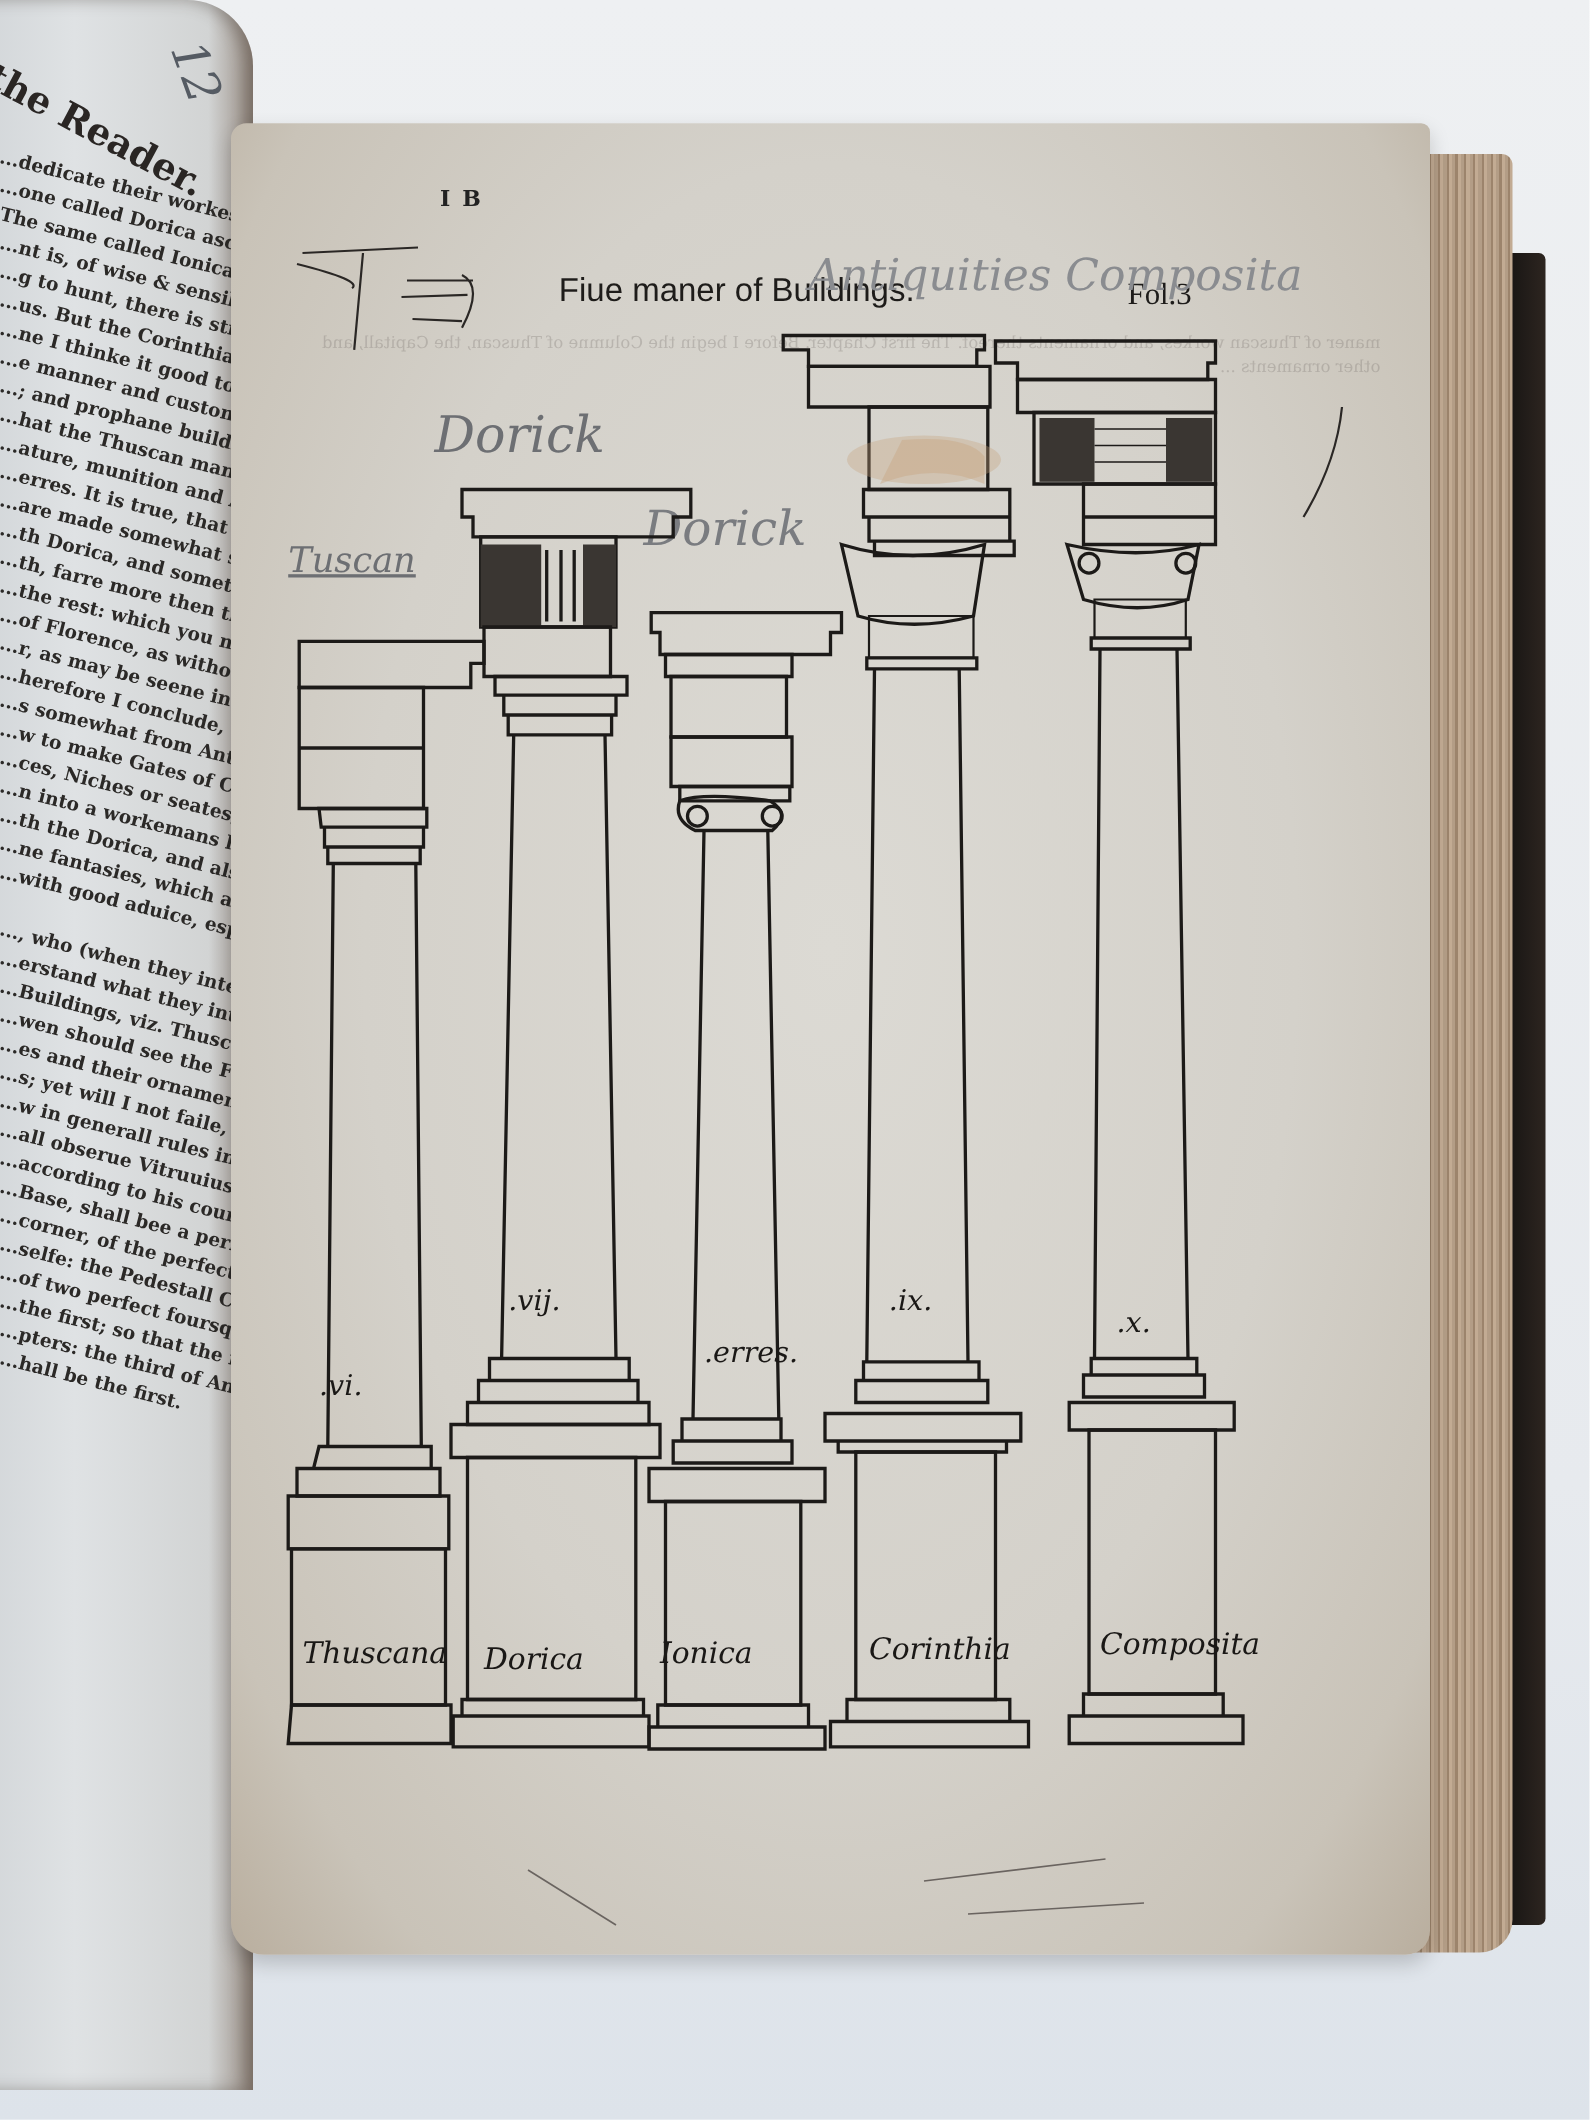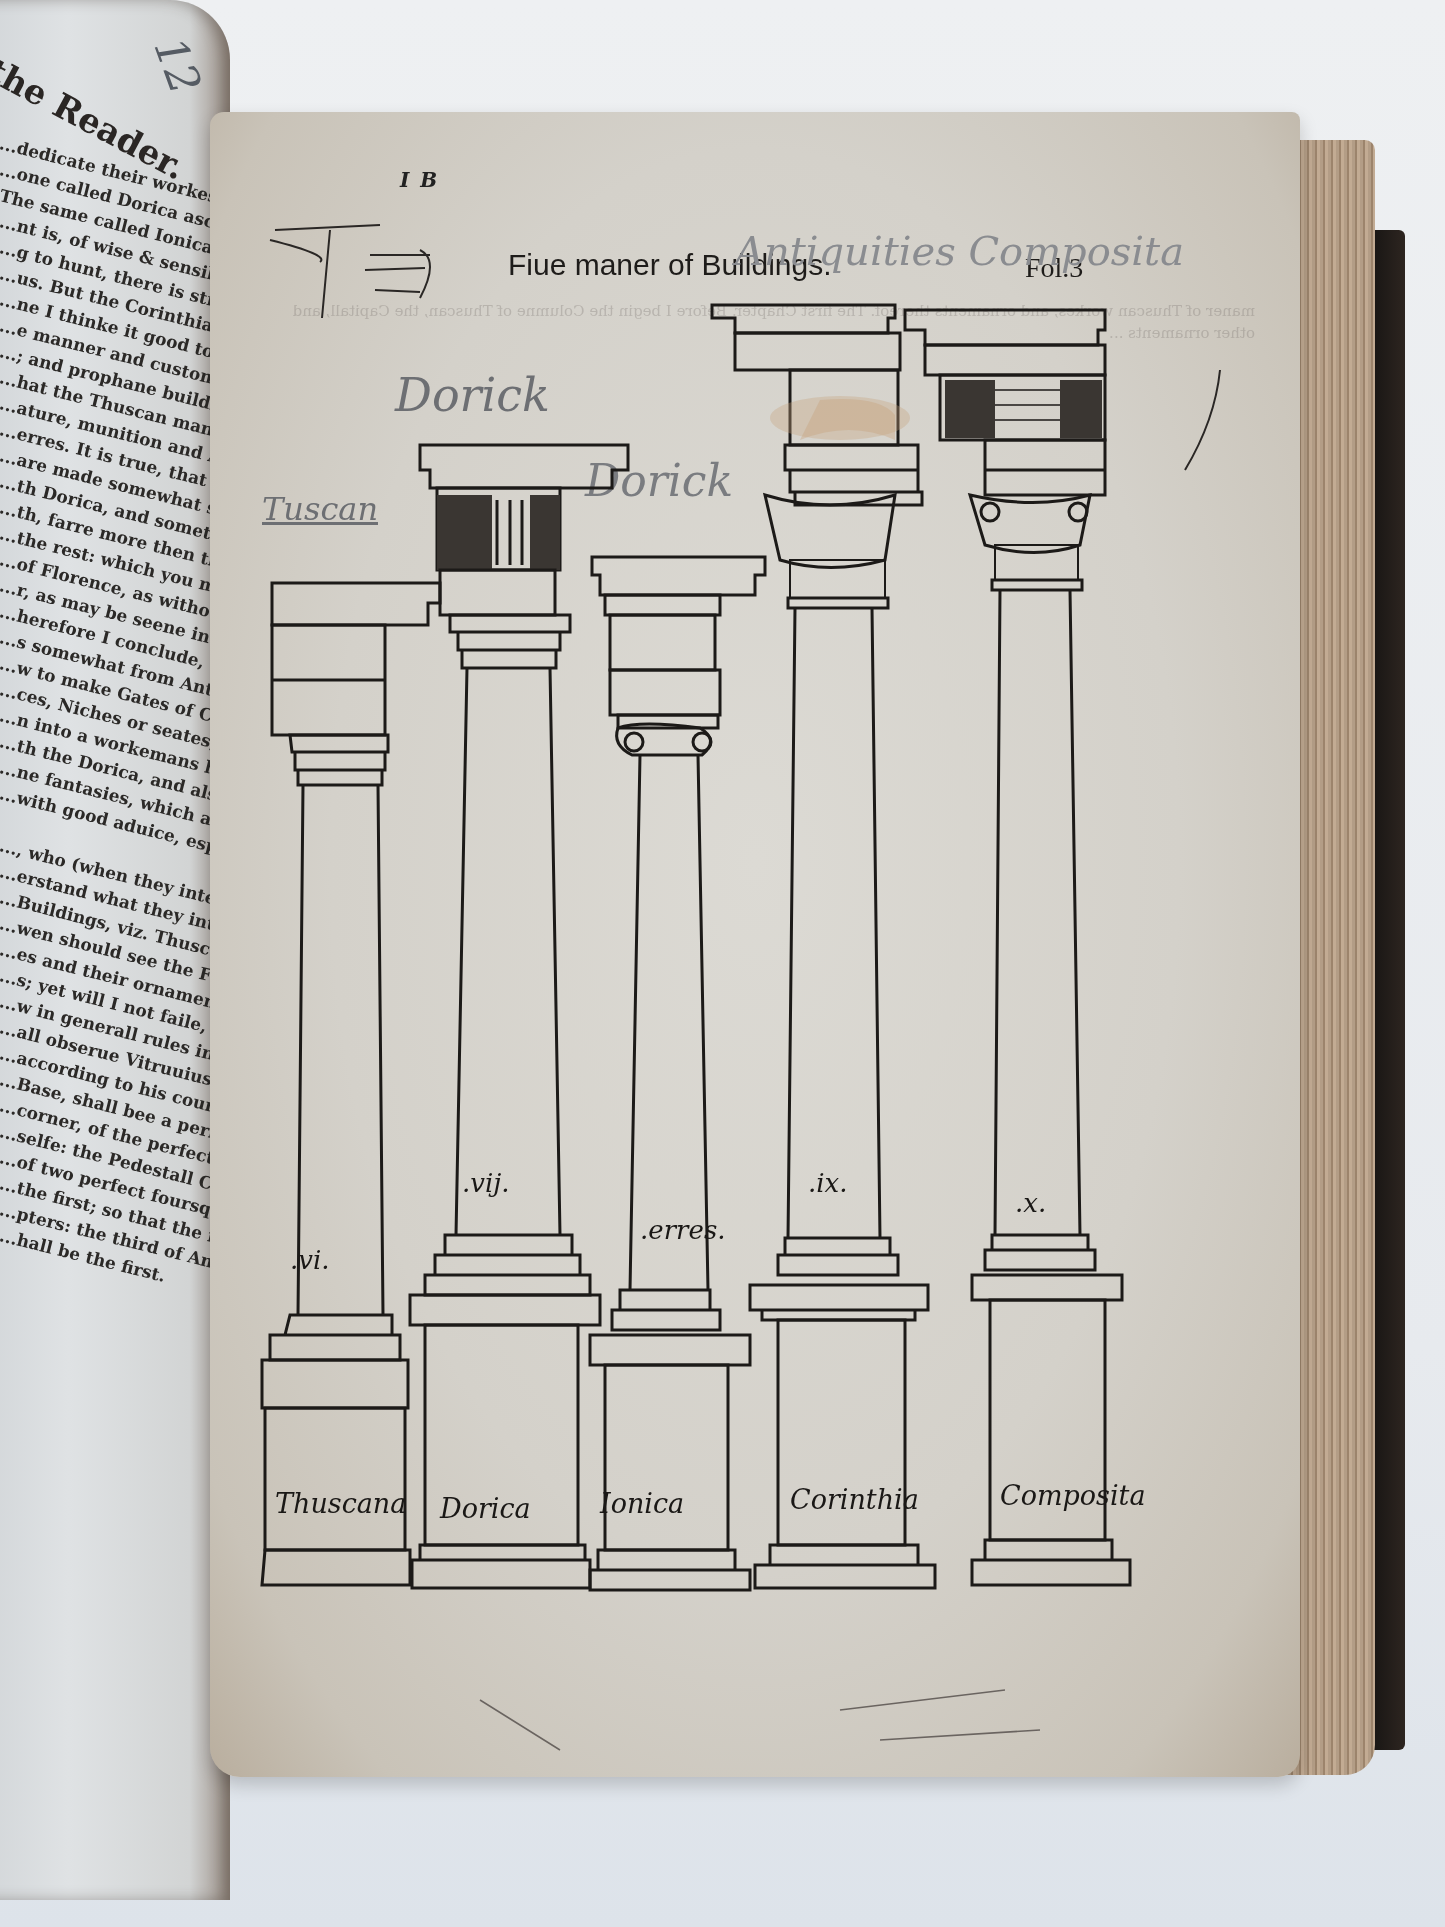--- a/index.html
+++ b/index.html
@@ -23,21 +23,21 @@
   #fore-edge{left:1280px;top:140px;width:95px;height:1635px;
     background:repeating-linear-gradient(90deg,#b39d86 0 3px,#9c846c 3px 5px,#c2ab93 5px 8px);border-radius:0 10px 30px 0;}
   
   #right-page{left:210px;top:112px;width:1090px;height:1665px;
     background:radial-gradient(ellipse at 50% 45%,#dcdad4 0%,#d4d1ca 55%,#c9c3b8 85%,#b9ae9e 100%);
     border-radius:14px 8px 22px 30px;box-shadow:0 8px 18px rgba(0,0,0,.18);}
   #show-through{left:255px;top:300px;width:1000px;height:900px;font-family:"DejaVu Serif",serif;font-size:15px;
     color:rgba(110,105,100,.28);line-height:22px;transform:scaleX(-1);overflow:hidden;}
   #page-header{left:508px;top:248px;font-family:Liberation Sans, sans-serif;font-size:30px;color:#1e1c1a;}
   #folio{left:1025px;top:252px;font-family:"Liberation Serif",serif;font-size:28px;color:#1e1c1a;}
-  #sig{left:400px;top:168px;font-family:"DejaVu Serif",serif;font-size:20px;font-weight:bold;color:#222;letter-spacing:2px;font-style:italic;}
+  #sig{left:400px;top:168px;font-family:"DejaVu Serif",serif;font-size:20px;font-weight:bold;color:#222;letter-spacing:2px;}
   .hand{font-family:"DejaVu Serif",serif;font-style:italic;color:#6d6f73;}
   #hand-dorick{left:395px;top:368px;font-size:46px;}
   #hand-ionick{left:585px;top:455px;font-size:44px;color:#7a7c80;}
   #hand-tuscan{left:262px;top:490px;font-size:32px;text-decoration:underline;}
   #hand-comp{left:735px;top:228px;font-size:40px;color:#8a8c90;}
   .col-label{font-family:"DejaVu Serif",serif;font-style:italic;font-size:27px;color:#1a1816;white-space:nowrap;}
   .numeral{font-family:"DejaVu Serif",serif;font-style:italic;font-size:26px;color:#1a1816;}
   svg{position:absolute;left:0;top:0;}
 </style>
 </head>

